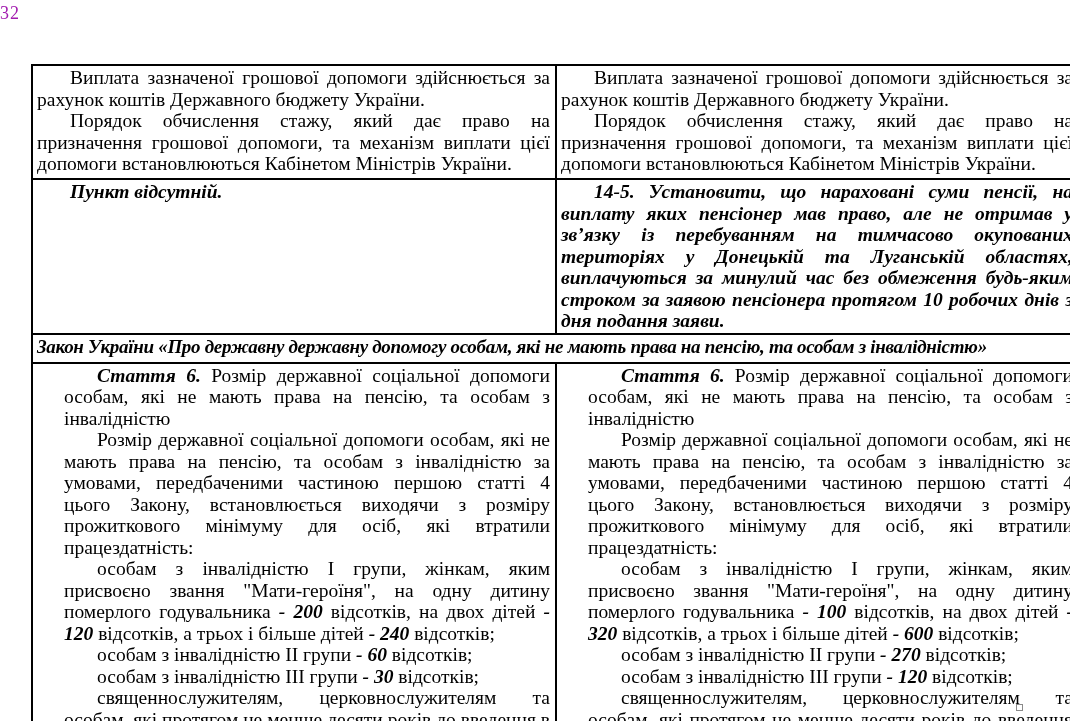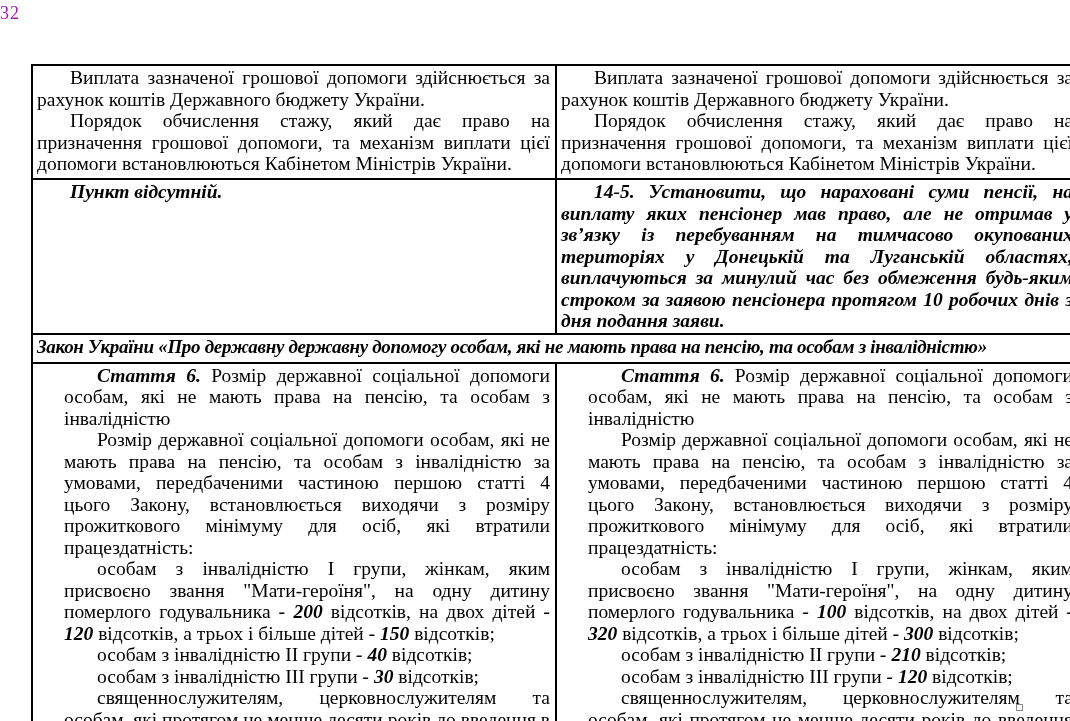--- a/index.html
+++ b/index.html
@@ -100,30 +100,30 @@
       </tr>
       <tr class="r3">
         <td colspan="2">
             <p class="para no-indent"><span class="b">Закон України «Про державну державну допомогу особам, які не мають права на пенсію, та особам з інвалідністю»</span></p>
           </td>
       </tr>
       <tr class="r4">
         <td class="col-left">
             <p class="para"><span class="b">Стаття 6.</span><span> Розмір державної соціальної допомоги особам, які не мають права на пенсію, та особам з інвалідністю</span></p>
             <p class="para"><span>Розмір державної соціальної допомоги особам, які не мають права на пенсію, та особам з інвалідністю за умовами, передбаченими частиною першою статті 4 цього Закону, встановлюється виходячи з розміру прожиткового мінімуму для осіб, які втратили працездатність:</span></p>
-            <p class="para"><span>особам з інвалідністю І групи, жінкам, яким присвоєно звання "Мати-героїня", на одну дитину померлого годувальника </span><span class="b">- 200</span><span> відсотків, на двох дітей </span><span class="b">- 120</span><span> відсотків, а трьох і більше дітей </span><span class="b">- 150</span><span> відсотків;</span></p>
-            <p class="para"><span>особам з інвалідністю ІІ групи </span><span class="b">- 40</span><span> відсотків;</span></p>
+            <p class="para"><span>особам з інвалідністю І групи, жінкам, яким присвоєно звання "Мати-героїня", на одну дитину померлого годувальника </span><span class="b">- 200</span><span> відсотків, на двох дітей </span><span class="b">- 120</span><span> відсотків, а трьох і більше дітей </span><span class="b">- 240</span><span> відсотків;</span></p>
+            <p class="para"><span>особам з інвалідністю ІІ групи </span><span class="b">- 60</span><span> відсотків;</span></p>
             <p class="para"><span>особам з інвалідністю ІІІ групи </span><span class="b">- 30</span><span> відсотків;</span></p>
             <p class="para"><span>священнослужителям, церковнослужителям та особам, які протягом не менше десяти років до введення в дію Закону України "Про свободу совісті та релігійні організації"</span></p>
           </td>
         <td class="col-right">
             <p class="para"><span class="b">Стаття 6.</span><span> Розмір державної соціальної допомоги особам, які не мають права на пенсію, та особам з інвалідністю</span></p>
             <p class="para"><span>Розмір державної соціальної допомоги особам, які не мають права на пенсію, та особам з інвалідністю за умовами, передбаченими частиною першою статті 4 цього Закону, встановлюється виходячи з розміру прожиткового мінімуму для осіб, які втратили працездатність:</span></p>
-            <p class="para"><span>особам з інвалідністю І групи, жінкам, яким присвоєно звання "Мати-героїня", на одну дитину померлого годувальника </span><span class="b">- 100</span><span> відсотків, на двох дітей </span><span class="b">- 320</span><span> відсотків, а трьох і більше дітей </span><span class="b">- 300</span><span> відсотків;</span></p>
-            <p class="para"><span>особам з інвалідністю ІІ групи </span><span class="b">- 210</span><span> відсотків;</span></p>
+            <p class="para"><span>особам з інвалідністю І групи, жінкам, яким присвоєно звання "Мати-героїня", на одну дитину померлого годувальника </span><span class="b">- 100</span><span> відсотків, на двох дітей </span><span class="b">- 320</span><span> відсотків, а трьох і більше дітей </span><span class="b">- 600</span><span> відсотків;</span></p>
+            <p class="para"><span>особам з інвалідністю ІІ групи </span><span class="b">- 270</span><span> відсотків;</span></p>
             <p class="para"><span>особам з інвалідністю ІІІ групи </span><span class="b">- 120</span><span> відсотків;</span></p>
             <p class="para"><span>священнослужителям, церковнослужителям та особам, які протягом не менше десяти років до введення в дію Закону України "Про свободу совісті та релігійні організації"</span></p>
           </td>
       </tr>
     </tbody>
   </table>
 
   <div class="resize-handle"></div>
 
 </div>

